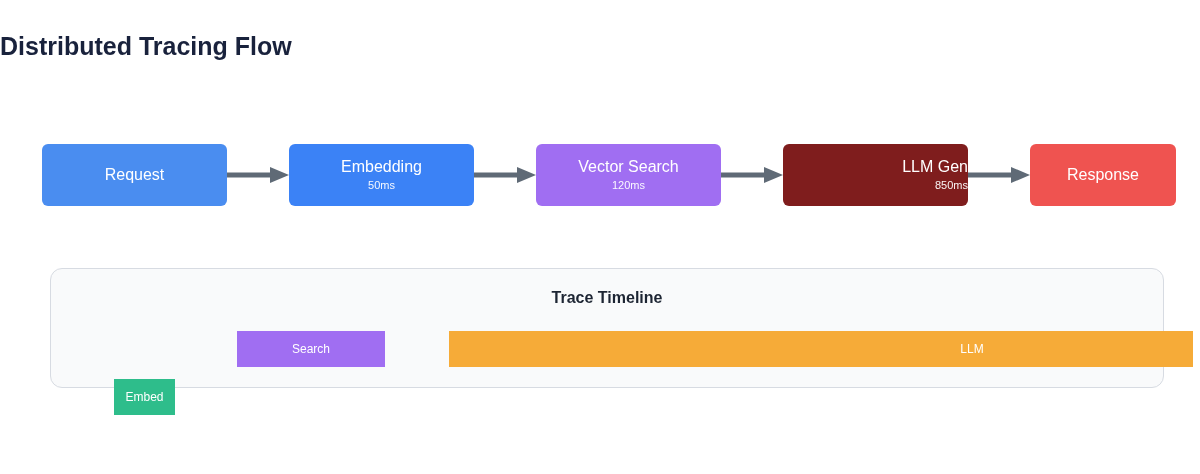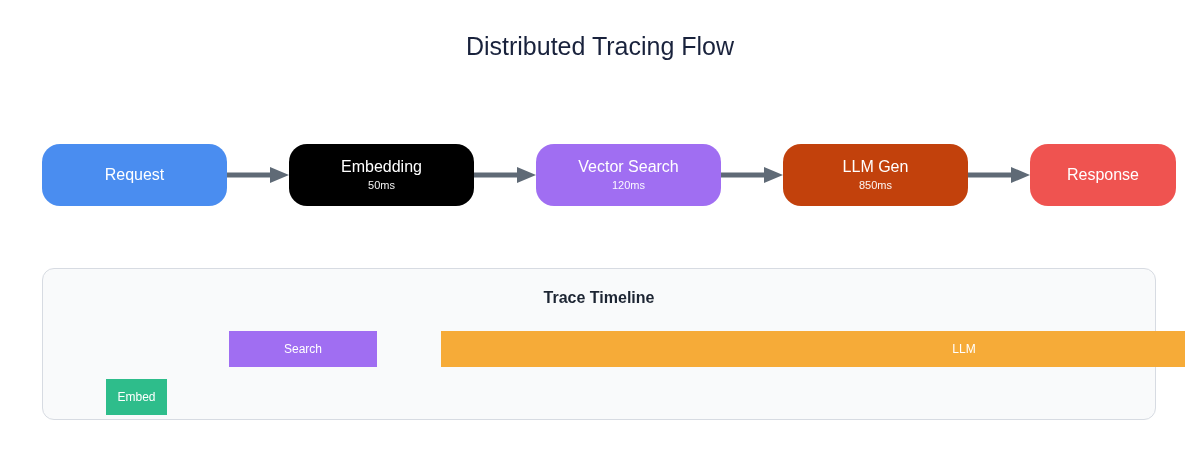--- a/index.html
+++ b/index.html
@@ -14,59 +14,58 @@
     height: 474px;
     background: #ffffff;
     overflow: hidden;
   }
   .title {
     position: absolute;
     top: 32px;
     left: 0;
     width: 100%;
     margin: 0;
-    text-align: center;
     font-size: 25px;
-    font-weight: normal;
+    font-weight: bold;
     color: #19223c;
   }
   .flow-row {
     position: absolute;
     left: 42px;
     top: 144px;
     width: 1116px;
     height: 62px;
     display: flex;
     align-items: center;
     justify-content: space-between;
   }
   .node {
     height: 62px;
-    border-radius: 18px;
+    border-radius: 6px;
     display: flex;
     flex-direction: column;
     align-items: center;
     justify-content: center;
     color: #ffffff;
     flex: 0 0 auto;
   }
   .node-w { width: 185px; }
   .node-s { width: 146px; }
   .node-label { font-size: 16px; line-height: 1.15; }
   .node-sublabel { font-size: 11px; line-height: 1.2; margin-top: 2px; opacity: 0.95; }
   .arrow {
     flex: 0 0 auto;
     display: block;
   }
   .timeline-panel {
     position: absolute;
-    left: 42px;
+    left: 50px;
     top: 268px;
     width: 1114px;
-    height: 152px;
+    height: 120px;
     background: #f9fafb;
     border: 1.5px solid #d7dbe2;
     border-radius: 12px;
     box-sizing: border-box;
   }
   .timeline-title {
     margin-top: 20px;
     text-align: center;
     font-size: 16px;
     font-weight: bold;
@@ -109,41 +108,41 @@
 
     <div class="node node-w" style="background-color: rgb(74, 141, 240);">
       <div class="node-label">Request</div>
     </div>
 
     <svg class="arrow" width="62" height="16" viewBox="0 0 62 16">
       <line x1="0" y1="8" x2="45" y2="8" stroke="#5f6a76" stroke-width="5"></line>
       <polygon points="43,0 62,8 43,16" fill="#5f6a76"></polygon>
     </svg>
 
-    <div class="node node-w" style="background-color: #000000;">
+    <div class="node node-w" style="background-color: #3b82f6;">
       <div class="node-label">Embedding</div>
       <div class="node-sublabel">50ms</div>
     </div>
 
     <svg class="arrow" width="62" height="16" viewBox="0 0 62 16">
       <line x1="0" y1="8" x2="45" y2="8" stroke="#5f6a76" stroke-width="5"></line>
       <polygon points="43,0 62,8 43,16" fill="#5f6a76"></polygon>
     </svg>
 
     <div class="node node-w" style="background-color: rgb(160, 110, 242); text-align: right;">
       <div class="node-label">Vector Search</div>
       <div class="node-sublabel">120ms</div>
     </div>
 
     <svg class="arrow" width="62" height="16" viewBox="0 0 62 16">
       <line x1="0" y1="8" x2="45" y2="8" stroke="#5f6a76" stroke-width="5"></line>
       <polygon points="43,0 62,8 43,16" fill="#5f6a76"></polygon>
     </svg>
 
-    <div class="node node-w" style="background-color: #c2410c;">
+    <div class="node node-w" style="background-color: #7f1d1d; align-items: flex-end;">
       <div class="node-label">LLM Gen</div>
       <div class="node-sublabel">850ms</div>
     </div>
 
     <svg class="arrow" width="62" height="16" viewBox="0 0 62 16">
       <line x1="0" y1="8" x2="45" y2="8" stroke="#5f6a76" stroke-width="5"></line>
       <polygon points="43,0 62,8 43,16" fill="#5f6a76"></polygon>
     </svg>
 
     <div class="node node-s" style="background-color: rgb(239, 83, 80);">

